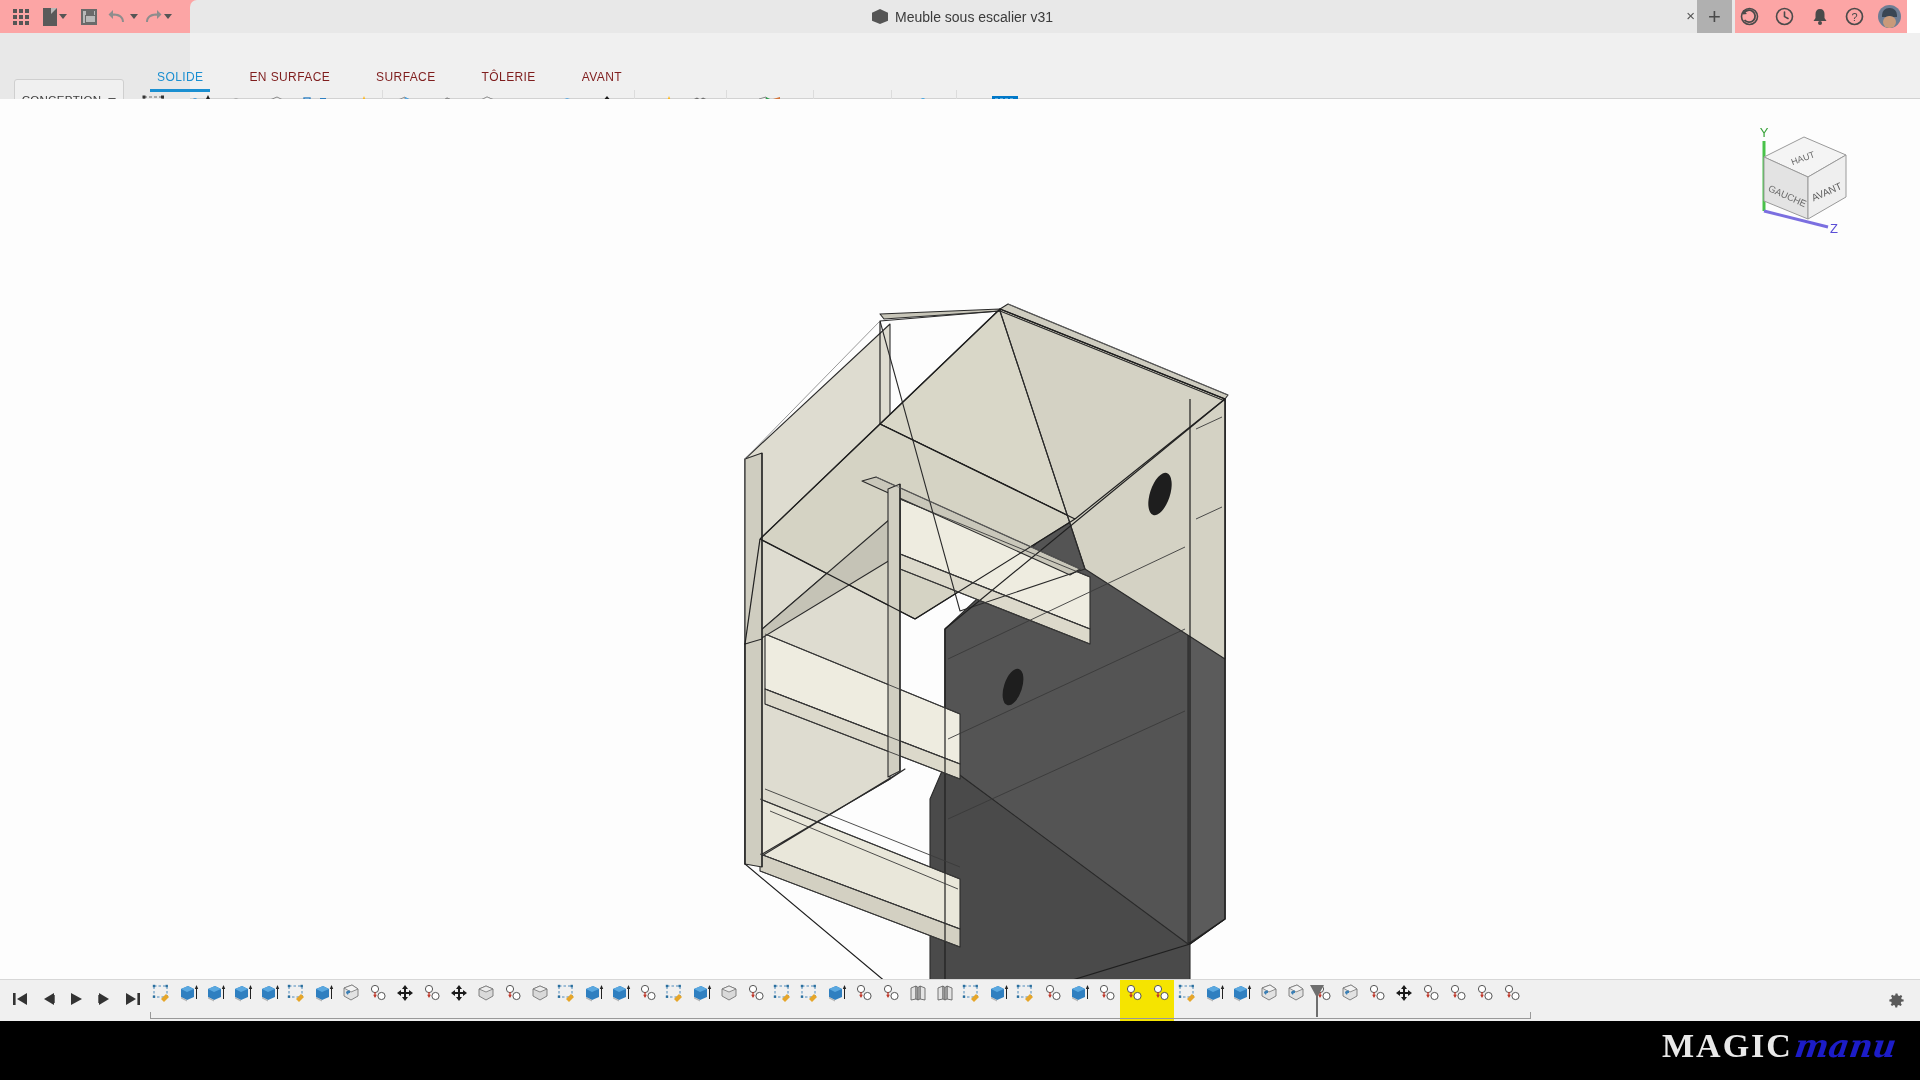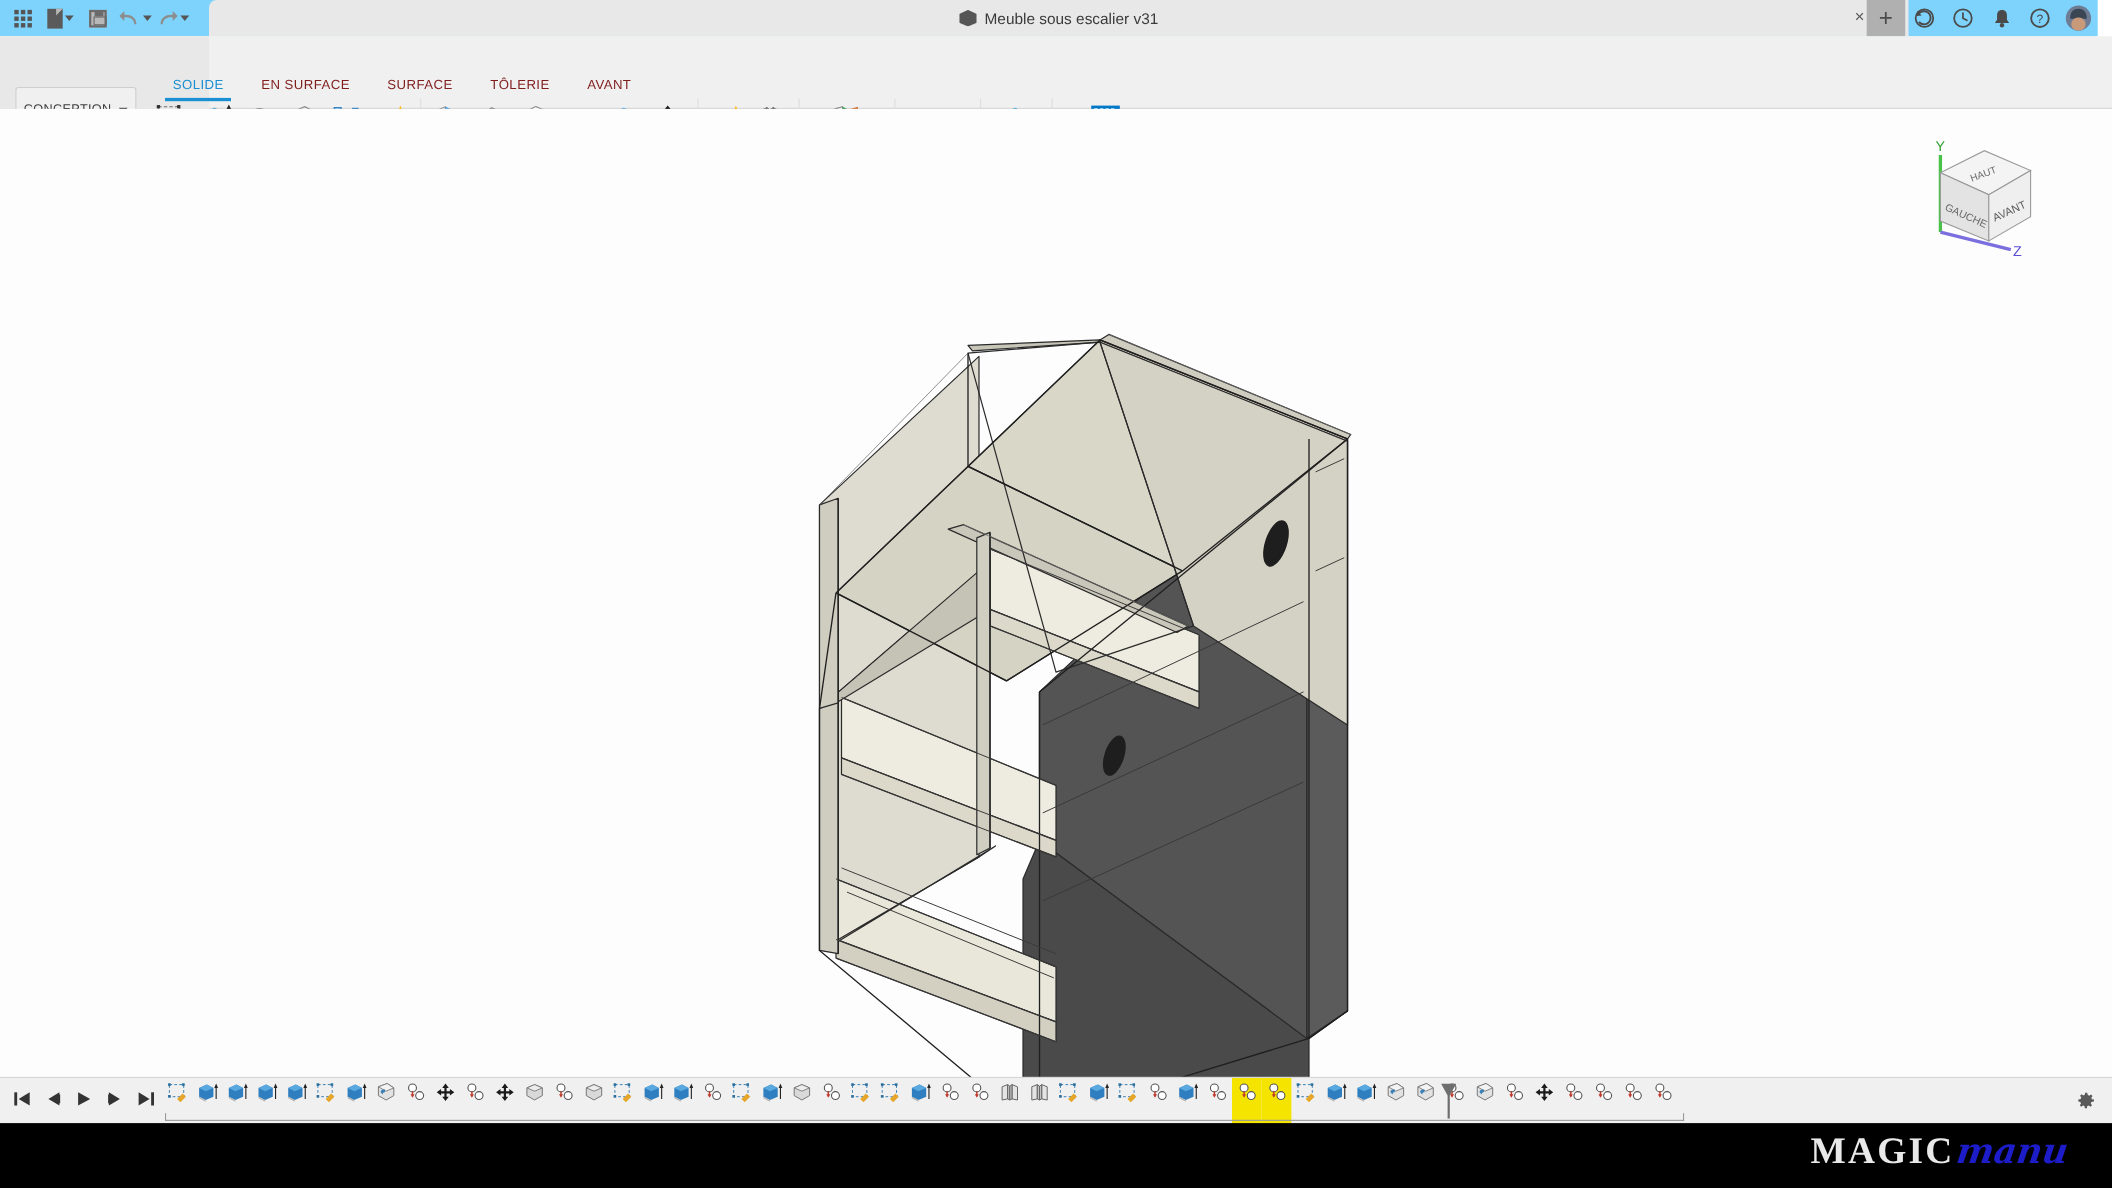--- a/index.html
+++ b/index.html
@@ -1,20 +1,20 @@
 <!DOCTYPE html>
 <html><head>
 <meta charset="utf-8">
 <style>
   * { box-sizing: border-box; margin:0; padding:0; }
   html,body{ width:1920px; height:1080px; overflow:hidden; background:#fff;
     font-family:"Liberation Sans", sans-serif; }
 
   
-  .titlebar{ position:absolute; left:0; top:0; width:1907px; height:33px; background:#7dd3fc; }
+  .titlebar{ position:absolute; left:0; top:0; width:1907px; height:33px; background:#fca5a5; }
   .tb-left{ position:absolute; left:0; top:0; height:33px; display:flex; align-items:center; gap:0px; padding-left:4px;}
   .tb-btn{ width:34px; height:33px; display:flex; align-items:center; justify-content:center; cursor:pointer;}
   .grid-icon{ display:grid; grid-template-columns:repeat(3,4px); grid-template-rows:repeat(3,4px); gap:2px;}
   .grid-icon i{ background:#555; display:block; width:4px; height:4px;}
   .doc-icon{ width:14px; height:18px; background:#5a5a5a; position:relative;}
   .doc-icon:after{ content:''; position:absolute; right:0; top:0; border-left:6px solid #b8b8b8; border-bottom:6px solid transparent;}
   .save-icon{ width:16px; height:16px; border:2px solid #6a6a6a; position:relative; background:#b8b8b8;}
   .save-icon:before{ content:''; position:absolute; left:3px; top:-1px; width:8px; height:5px; background:#6a6a6a;}
   .save-icon:after{ content:''; position:absolute; left:2px; bottom:0px; width:10px; height:6px; border:1px solid #6a6a6a;}
   .caret{ width:0;height:0;border-left:4px solid transparent;border-right:4px solid transparent;border-top:5px solid #555; margin-left:2px;}
@@ -33,21 +33,21 @@
   .avatar:before{content:'';position:absolute;left:4px;top:3px;width:15px;height:9px;background:#3a4654;border-radius:7px 7px 0 0;}
   .avatar:after{content:'';position:absolute;left:5px;top:11px;width:13px;height:12px;background:#c99a7a;border-radius:6px;}
 
   
   .ribbon{ position:absolute; left:0; top:33px; width:1920px; height:66px; background:#f0f0f0;
            border-bottom:1px solid #d2d2d2;}
   .ribbon-left-bg{ position:absolute; left:0; top:0; width:190px; height:66px; background:#e8e8e8;}
   .design-btn{ position:absolute; left:14px; top:46px; width:110px; height:42px; background:#f0f0f0;
                border:1px solid #cfcfcf; border-radius:3px; display:flex; align-items:center;
                justify-content:center; gap:5px; font-size:11.5px; color:#3b3b3b; letter-spacing:.3px; cursor:pointer;}
-  .tabs{ position:absolute; left:140px; top:33px; height:22px; display:flex; align-items:center; gap:0;}
+  .tabs{ position:absolute; left:140px; top:33px; height:22px; display:flex; align-items:center; gap:12px;}
   .rtab{ padding:0 17px; font-size:12px; color:#7f1d1d; letter-spacing:.4px; cursor:pointer; position:relative; height:22px; line-height:22px;}
   .rtab.active{ color:#1a8fd1;}
   .rtab.active:after{ content:''; position:absolute; left:10px; right:10px; bottom:-4px; height:3px; background:#1a8fd1;}
 
   .panels{ position:absolute; left:130px; top:55px; height:62px; display:flex; align-items:flex-start;}
   .panel{ display:flex; flex-direction:column; align-items:center; position:relative; padding:0 6px;}
   .panel + .panel:before{ content:''; position:absolute; left:0; top:2px; height:42px; width:1px; background:#dcdcdc;}
   .prow{ display:flex; align-items:center; gap:0px; height:44px;}
   .pbtn{ width:40px; height:42px; display:flex; align-items:center; justify-content:center; cursor:pointer; border-radius:2px;}
   .plabel{ font-size:9.5px; color:#5a5a5a; letter-spacing:.3px; white-space:nowrap; display:flex; align-items:center; gap:3px; margin-top:-2px;}
@@ -63,21 +63,21 @@
   .navb{ cursor:pointer; color:#333;}
   .tl-items{ position:absolute; left:148px; top:0; height:42px; display:flex; align-items:center;}
   .tli{ width:27px; height:42px; display:flex; align-items:flex-start; justify-content:center; padding-top:4px; cursor:pointer; position:relative;}
   .tli.hl{ background:#f5e400;}
   .tl-rail{ position:absolute; left:150px; top:32px; height:7px; border-left:1px solid #999; border-right:1px solid #999; border-bottom:1px solid #999;}
   .tl-gear{ position:absolute; right:14px; top:11px; cursor:pointer;}
   .tl-marker{ position:absolute; left:1310px; top:5px; width:14px; height:32px; cursor:pointer;}
 
   
   .footer{ position:absolute; left:0; top:1021px; width:1920px; height:59px; background:#000;}
-  .wm{ position:absolute; right:40px; top:6px; display:flex; align-items:baseline;margin-left:28px; }
+  .wm{ position:absolute; right:24px; top:6px; display:flex; align-items:baseline;margin-left:28px; }
   .wm-a{ font-family:"Liberation Serif", serif; font-size:34px; font-weight:bold; color:#e9e9e9; letter-spacing:2px;}
   .wm-b{ font-family:"DejaVu Serif", serif; font-size:32px; color:#1c1cc8; font-style:italic; font-weight:bold; margin-left:2px; transform:skewX(-8deg);}
 </style>
 </head>
 <body>
 
 <div class="titlebar">
 
   <div class="tb-left">
     <div class="tb-btn">

